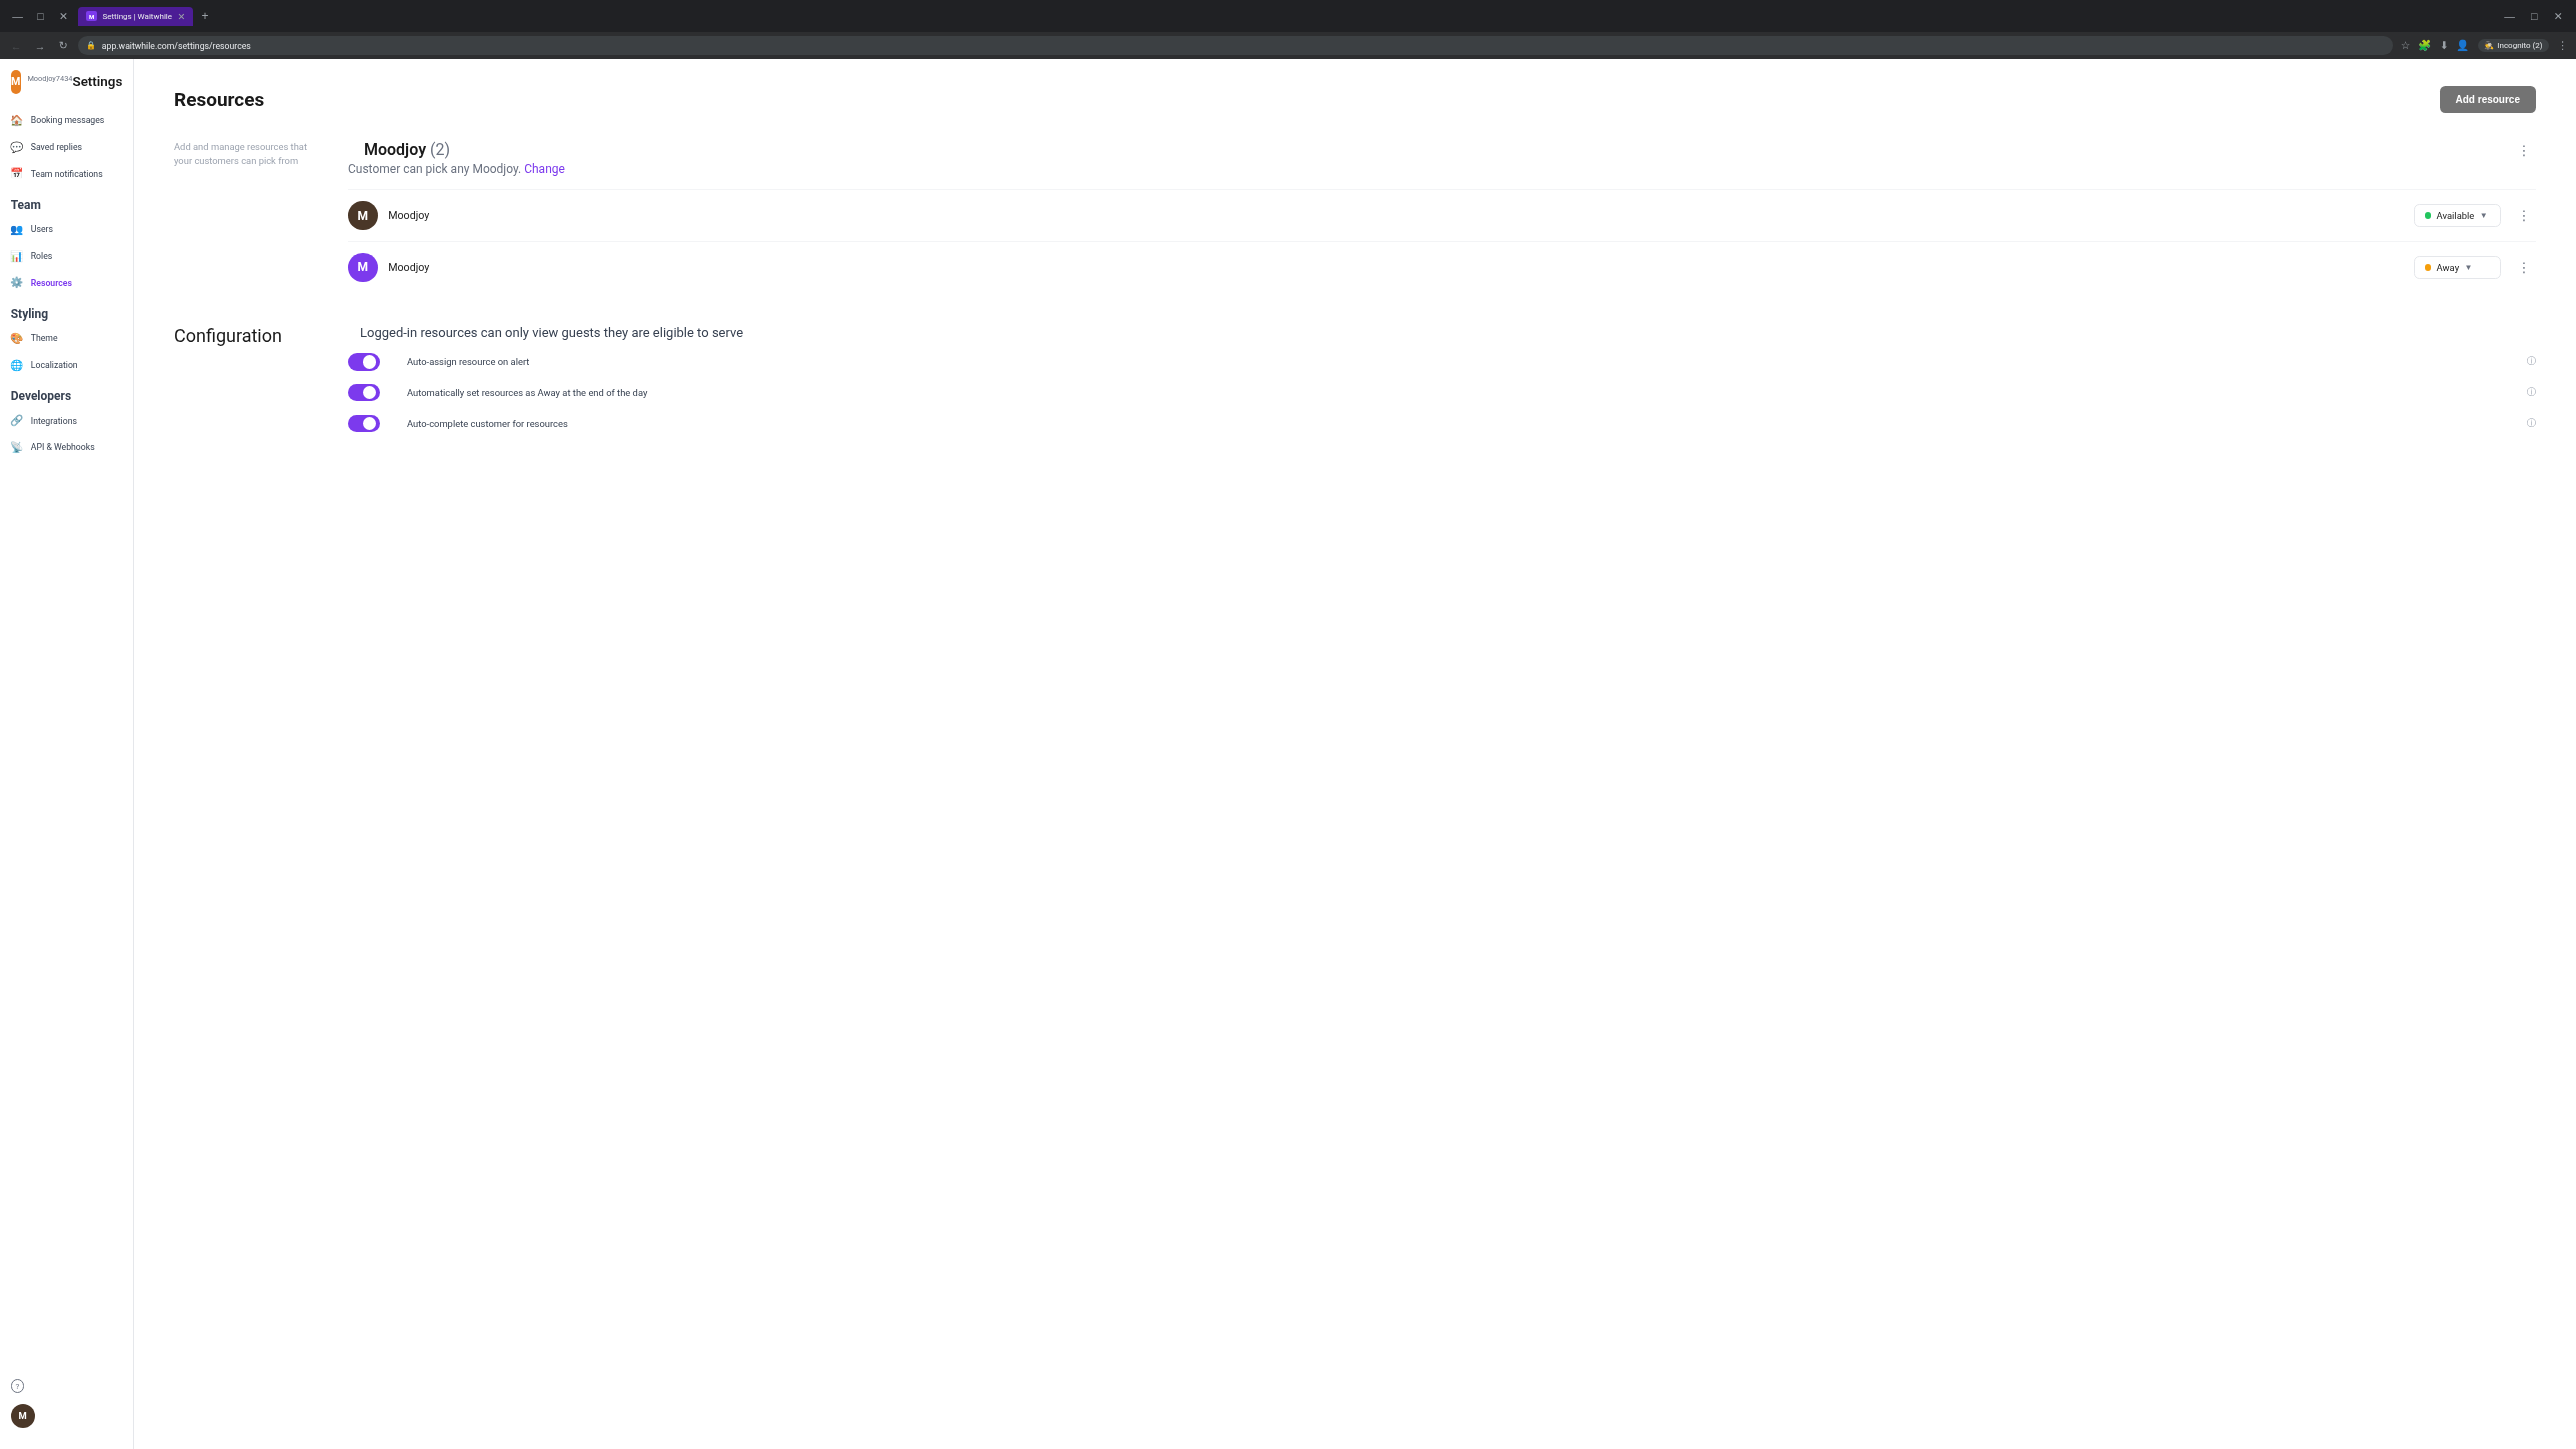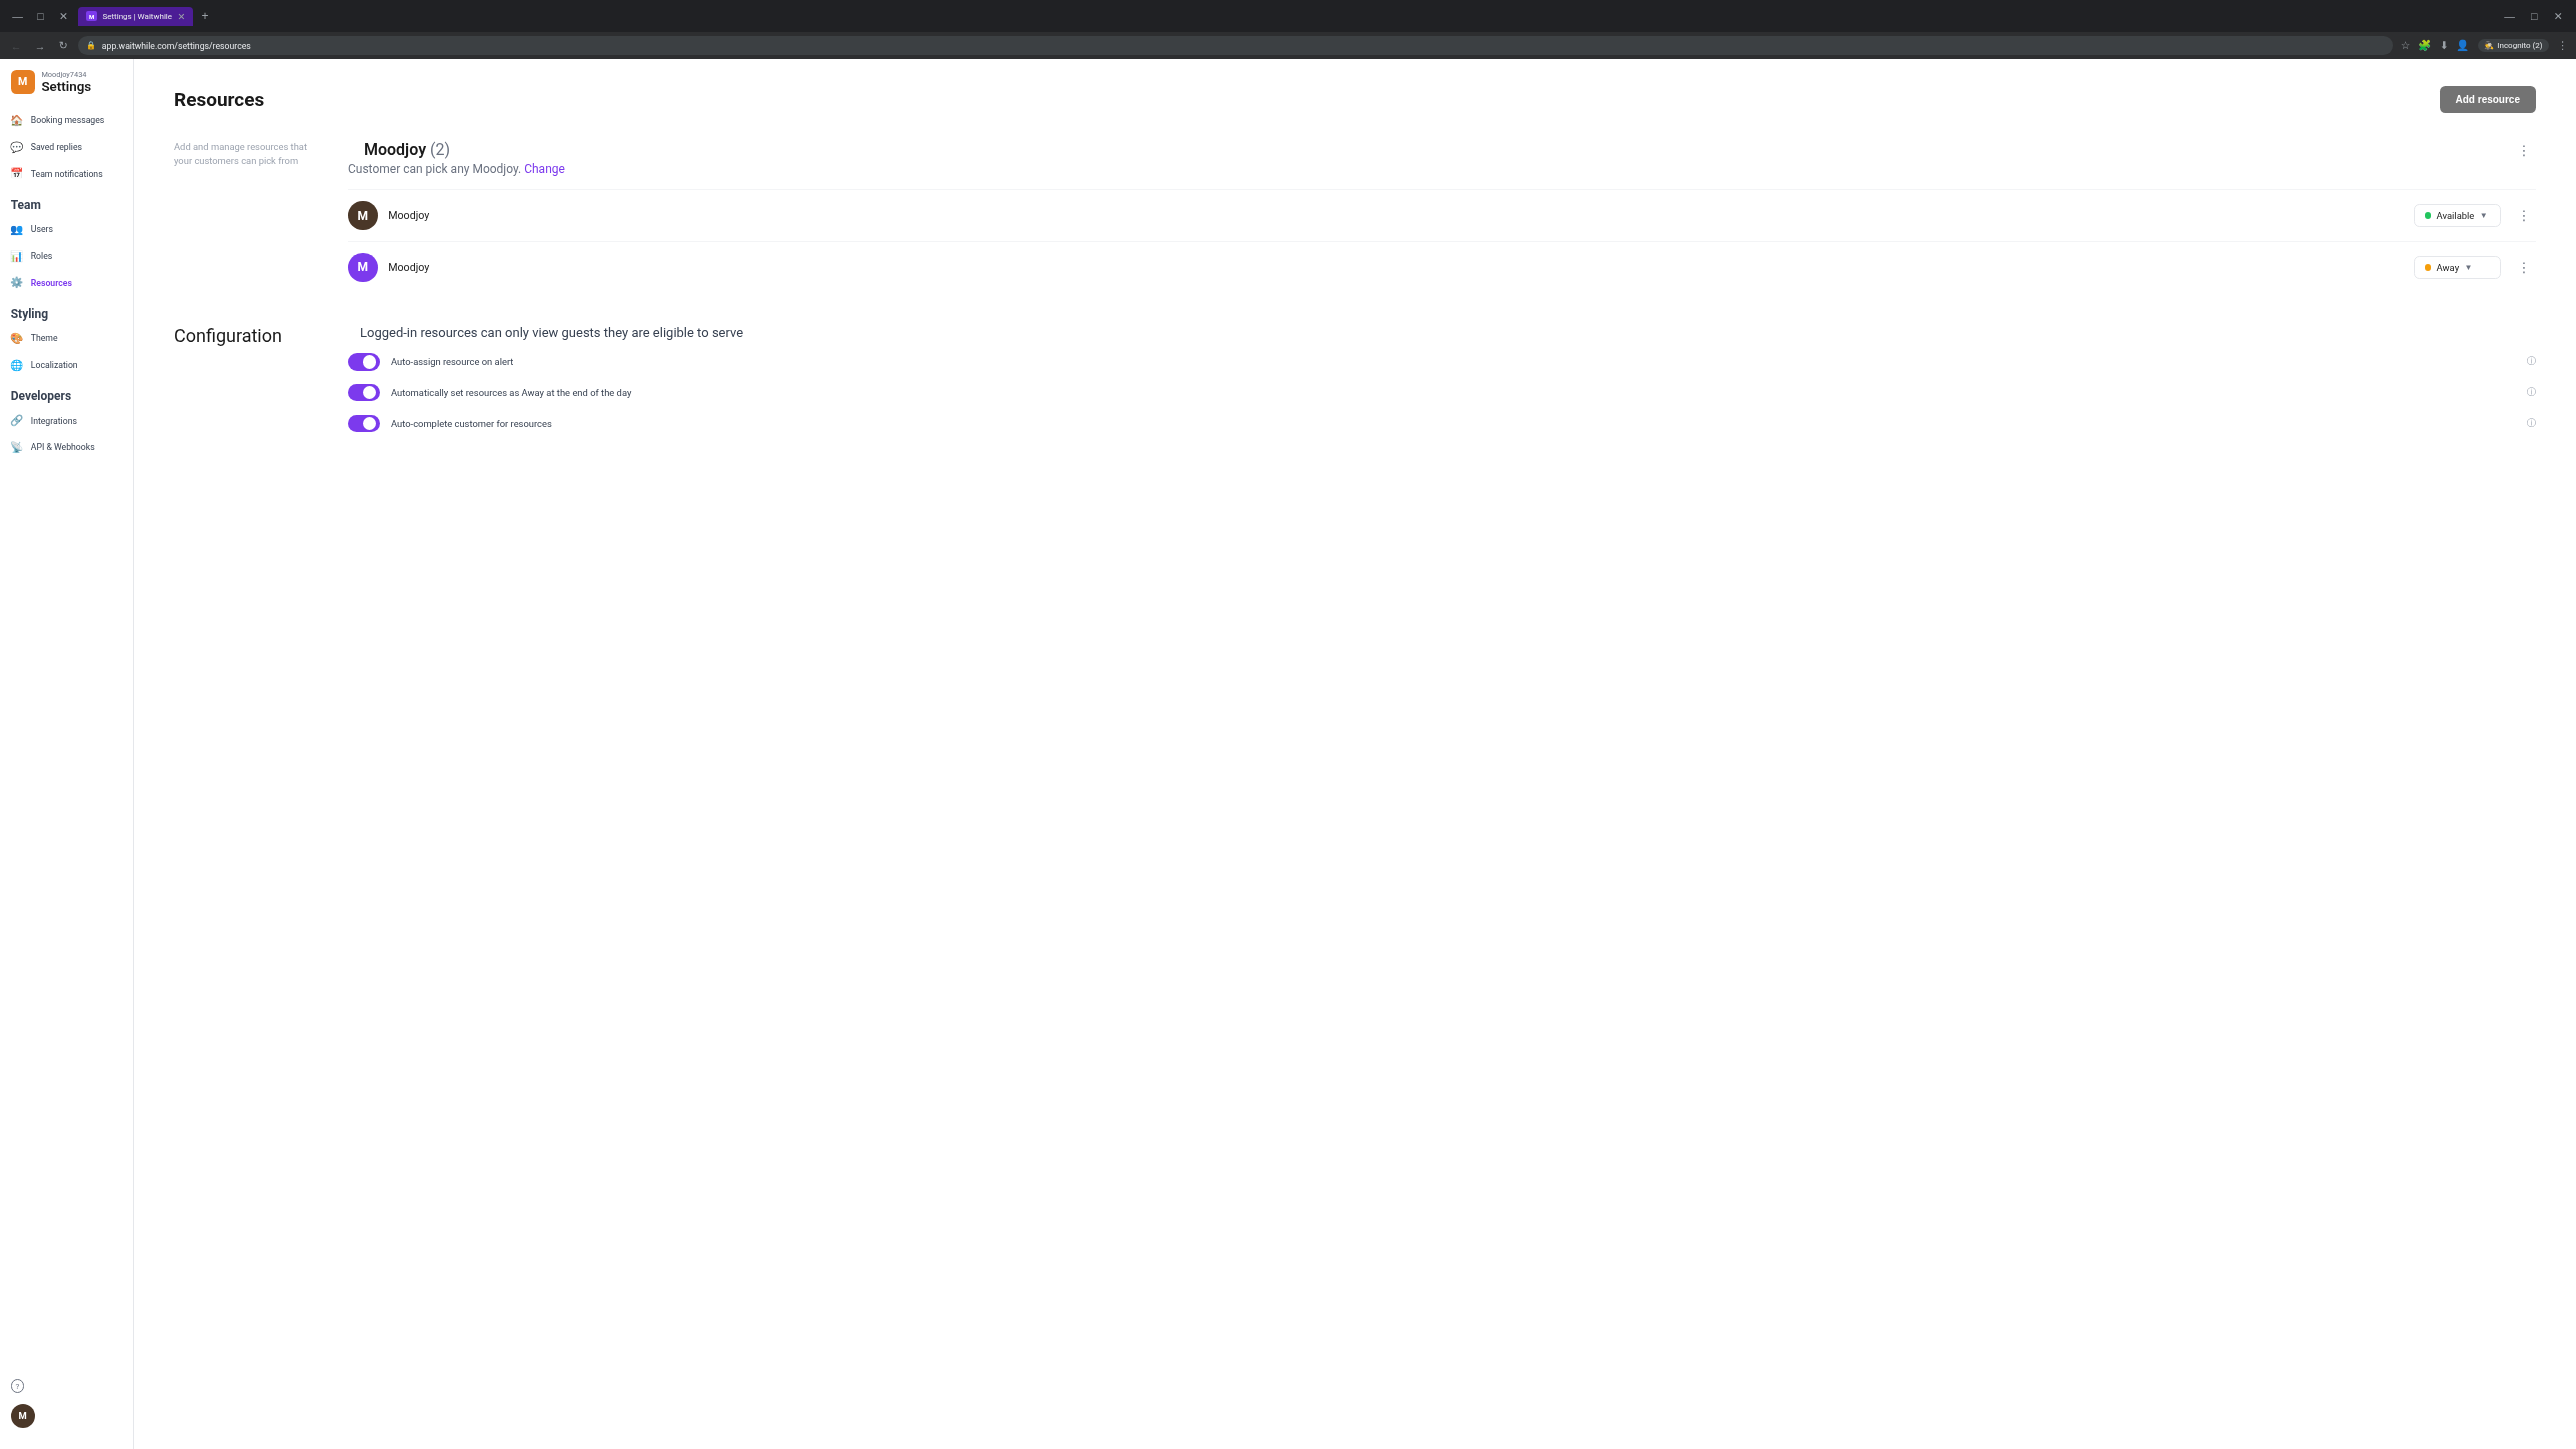--- a/index.html
+++ b/index.html
@@ -163,21 +163,21 @@
     }
     .logo-box {
       width: 24px; height: 24px;
       background: #e67e22;
       border-radius: 5.4px;
       display: flex; align-items: center; justify-content: center;
       color: white;
       font-weight: bold;
       font-size: 10.7px;
     }
-    .logo-text-area { display: flex; flex-direction: column; }
+    .logo-text-area { display: flex; flex-direction: row; }
     .logo-subtitle { font-size: 7.4px; color: #6b7280; }
     .logo-title { font-size: 13.4px; font-weight: 600; color: #1a1a1a; }
 
     .sidebar-nav-item {
       display: flex;
       align-items: center;
       gap: 6.7px;
       padding: 6.7px 10.7px;
       cursor: pointer;
       color: #374151;
@@ -342,21 +342,21 @@
       font-size: 18px;
       font-weight: 400;
       color: #1a1a1a;
     }
     .config-content {
       flex: 1;
     }
     .config-row {
       display: flex;
       align-items: center;
-      gap: 11px;
+      gap: 27px;
       margin-bottom: 13.4px;
       margin-top: 8px;
     }
     .config-text {
       font-size: 9.4px;
       color: #374151;
       flex: 1;
     }
     .config-full-row {
       margin-bottom: 13.4px;

